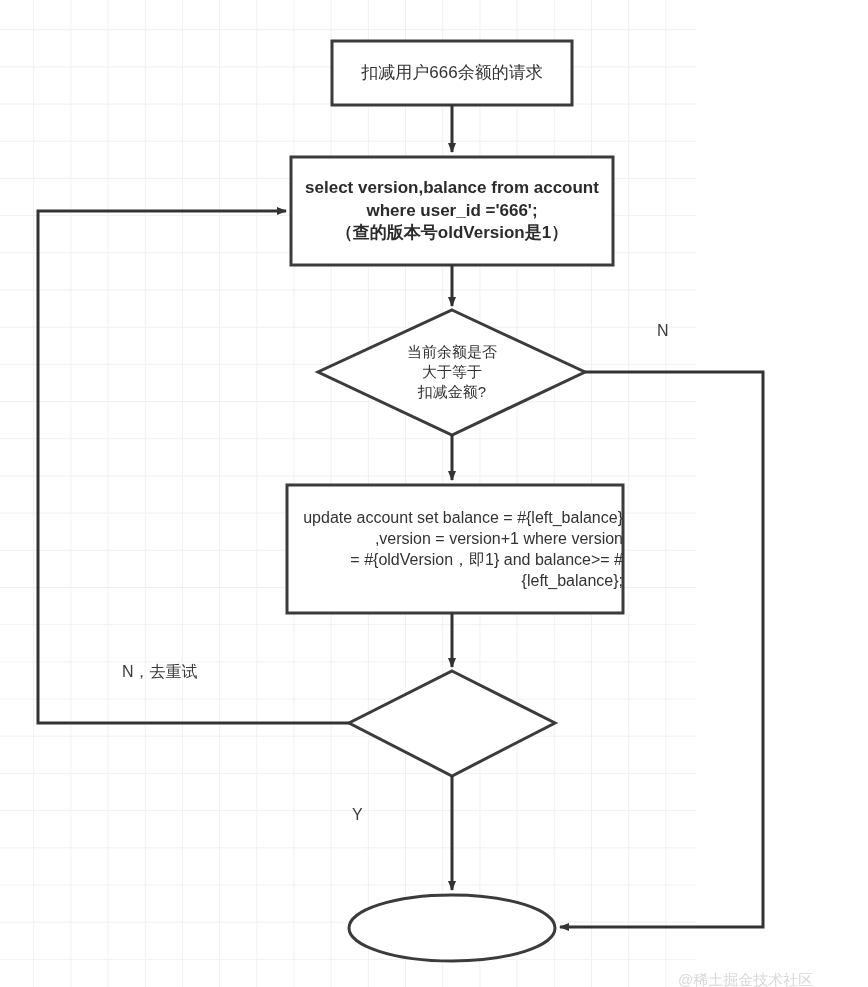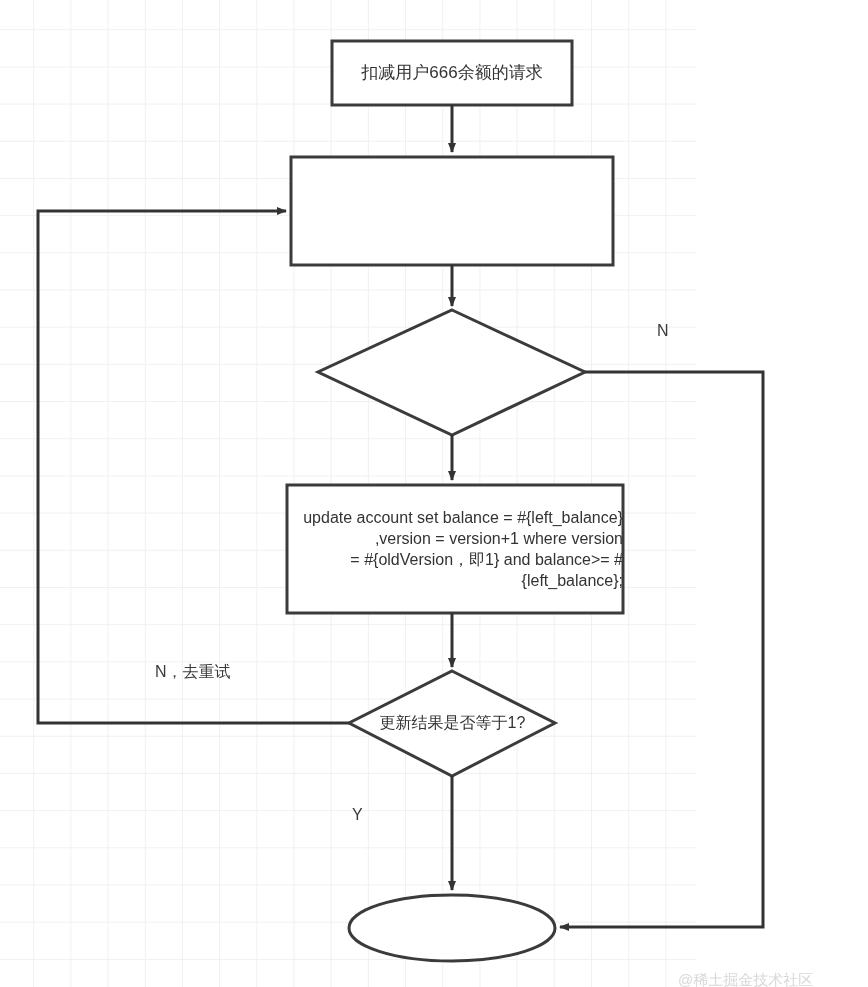--- a/index.html
+++ b/index.html
@@ -54,21 +54,21 @@
                  display:flex; align-items:center; justify-content:center;
                  font-size:16px; }
   .edge-label {
     position: absolute;
     color: #3a3a3a;
     font-size: 16px;
     white-space: nowrap;
     pointer-events: none;
   }
   .lbl-n-right { left:657px; top:322px; }
-  .lbl-n-retry { left:122px; top:662px;margin-left:33px; }
+  .lbl-n-retry { left:122px; top:662px; }
   .lbl-y-down  { left:352px; top:806px; }
   .watermark {
     position: absolute;
     left: 678px; top: 938px;
     color: #d8d8d8;
     font-size: 15px;
     white-space: nowrap;
     pointer-events: none;
     margin-top: 33px;
   }
@@ -107,26 +107,30 @@
 
     <ellipse cx="452" cy="928" rx="103" ry="33" fill="#ffffff" stroke="#3b3b3b" stroke-width="3"></ellipse>
 
     <path d="M 349 723 L 38 723 L 38 211 L 286 211" fill="none" stroke="#333333" stroke-width="3" marker-end="url(#arrowhead)"></path>
 
     <path d="M 585 372 L 763 372 L 763 927 L 560 927" fill="none" stroke="#333333" stroke-width="3" marker-end="url(#arrowhead)"></path>
   </svg>
 
   <div class="node-label lbl-start">扣减用户666余额的请求</div>
 
+  <div class="node-label lbl-select">select version,balance from account where user_id ='666';
+（查的版本号oldVersion是1）</div>
 
+  <div class="node-label lbl-cond1">当前余额是否
+大于等于
+扣减金额?</div>
 
   <div class="node-label lbl-update">update account set balance = #{left_balance} ,version = version+1 where version
 = #{oldVersion，即1} and balance&gt;= #{left_balance};</div>
 
-  <div class="node-label lbl-cond2">更新结果是否等于1?</div>
 
 
   <div class="edge-label lbl-n-right">N</div>
 
   <div class="edge-label lbl-n-retry">N，去重试</div>
 
   <div class="edge-label lbl-y-down">Y</div>
 
   <div class="watermark">@稀土掘金技术社区</div>
 

